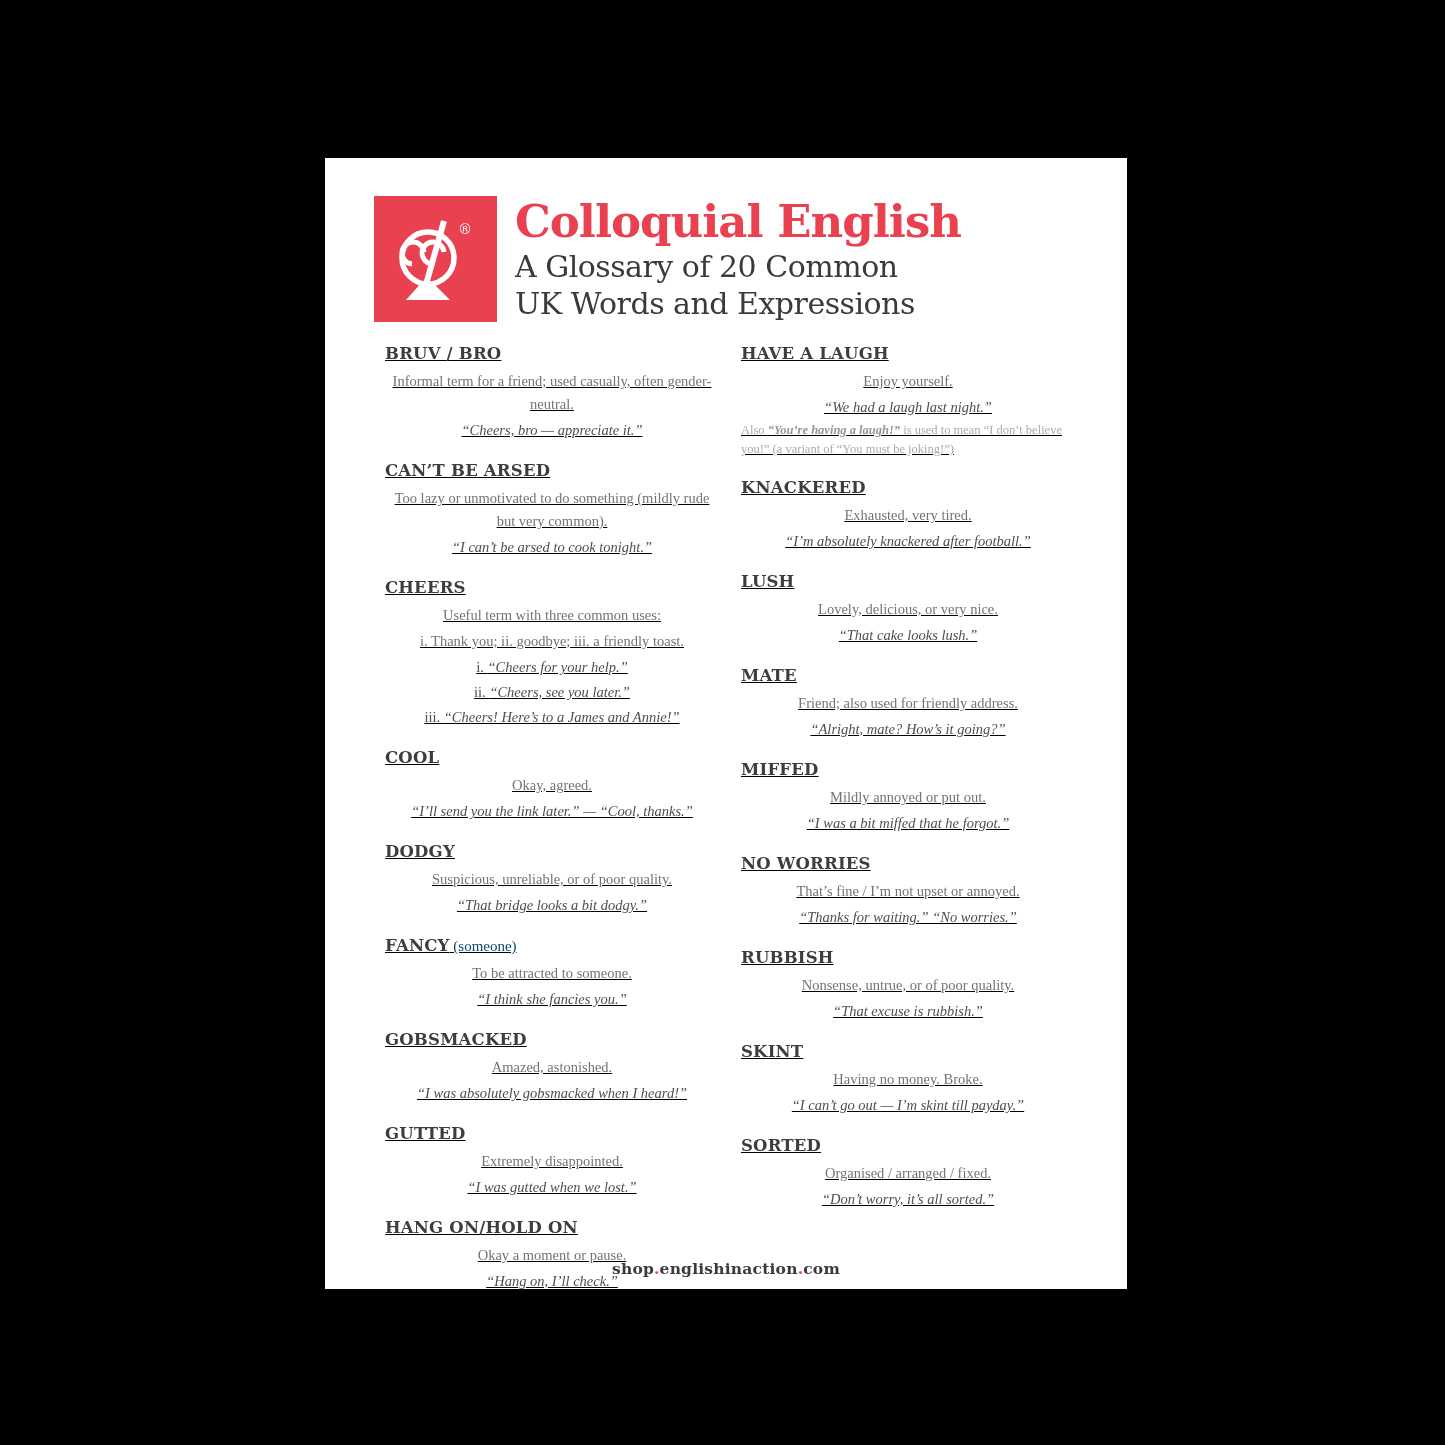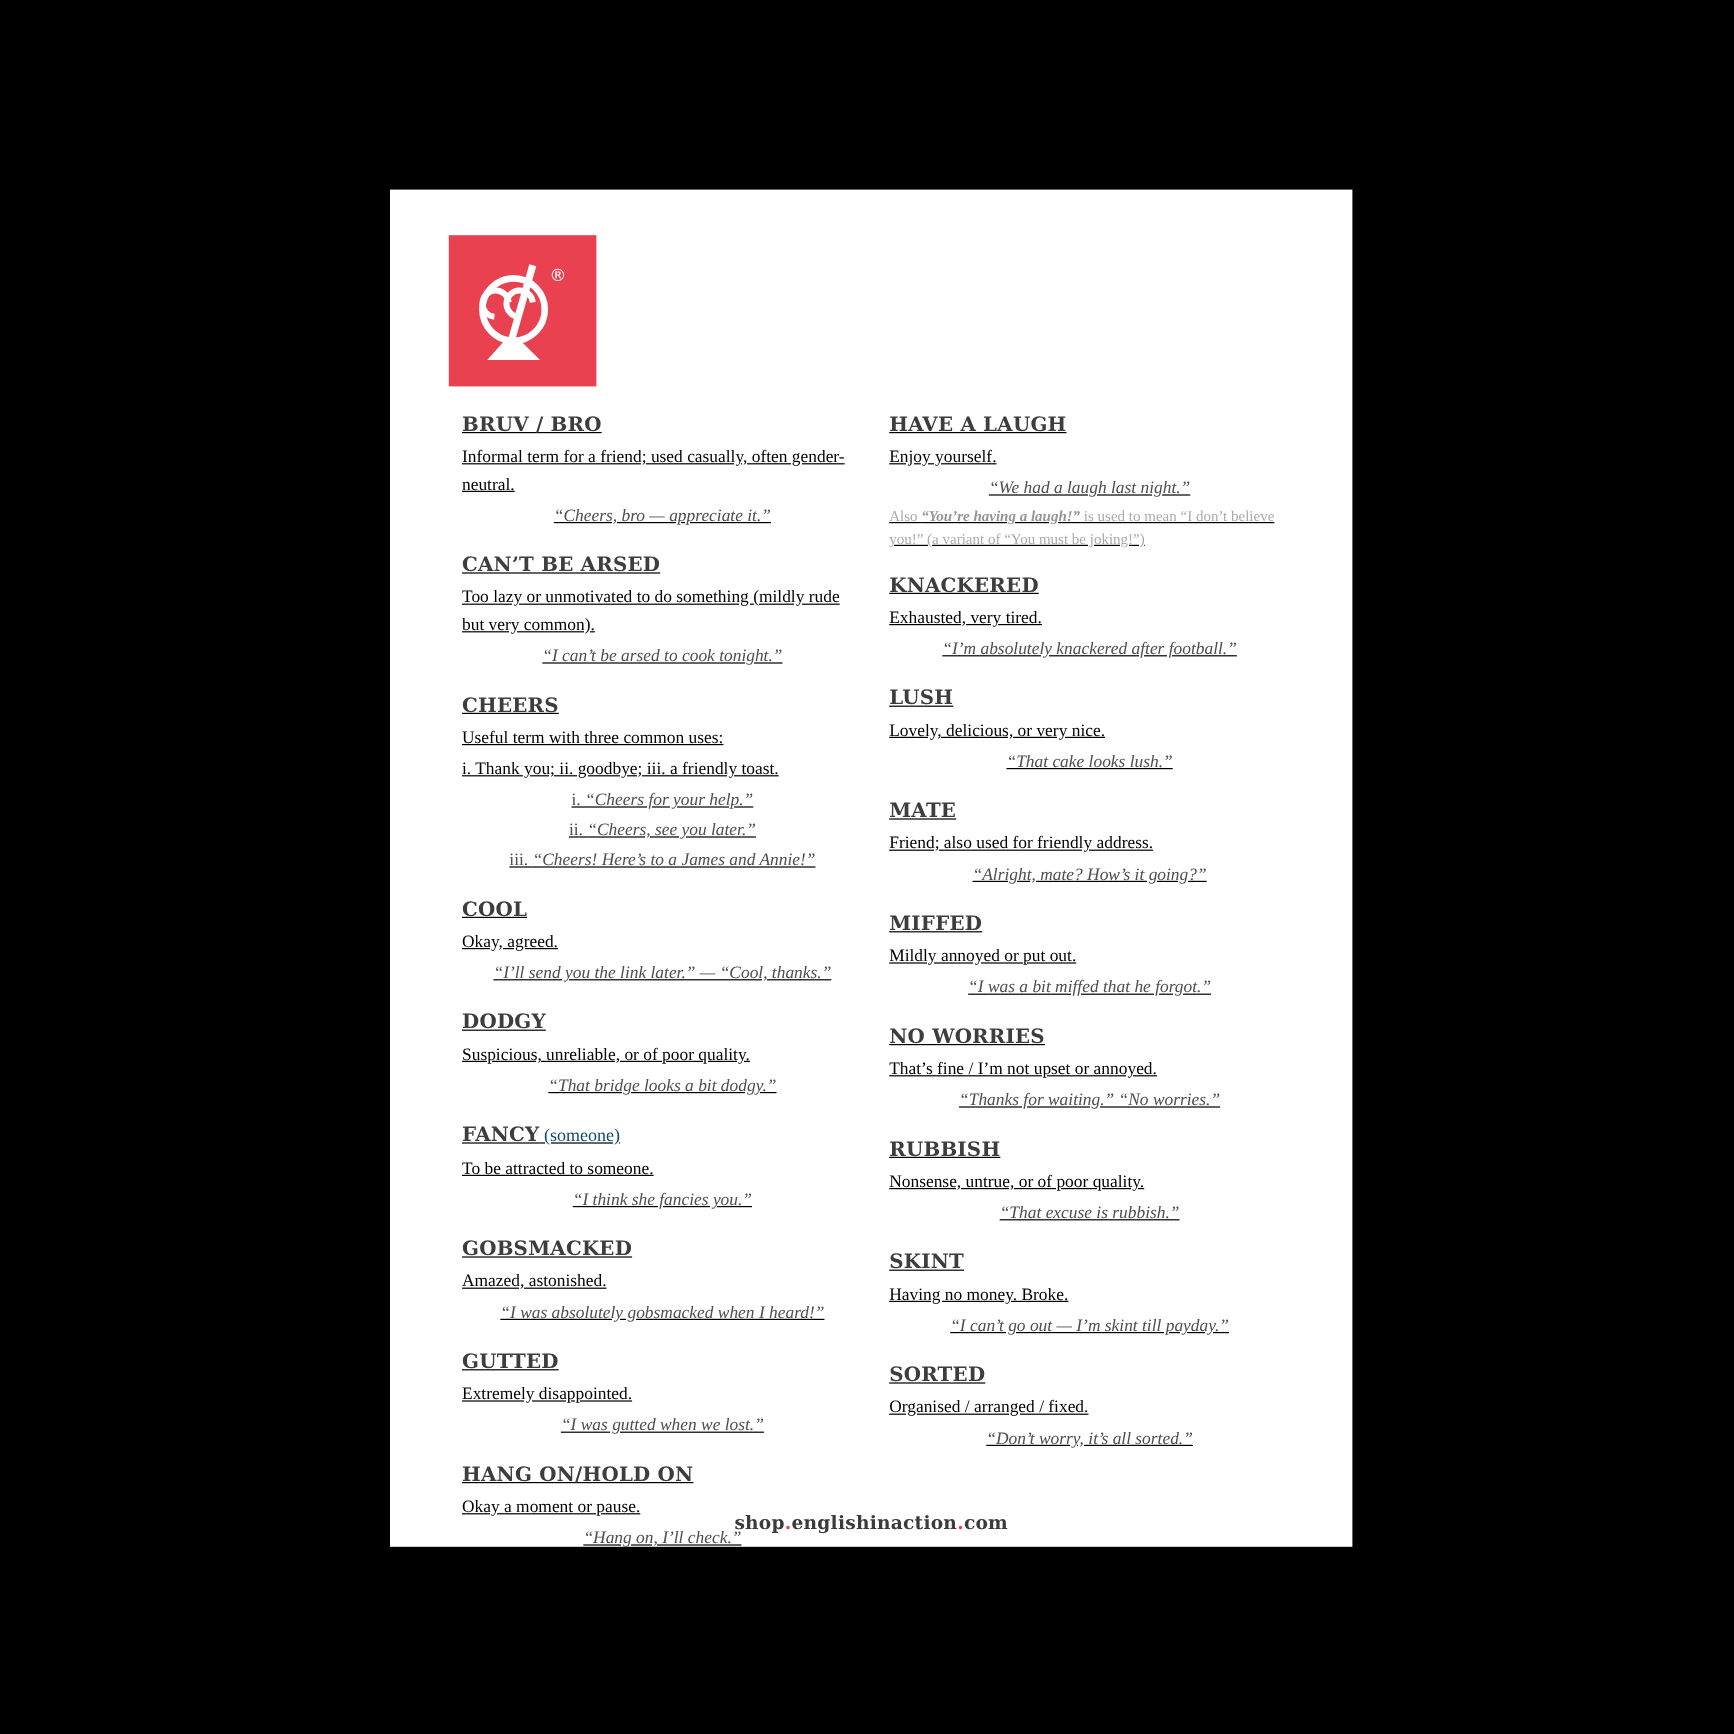--- a/index.html
+++ b/index.html
@@ -66,22 +66,23 @@
   .term .suffix {
     font-family: "Liberation Serif", serif;
     font-weight: normal;
     font-size: 15px;
     letter-spacing: 0;
     color: #0c4a6e;
   }
   .def {
     font-size: 14.5px;
     line-height: 23px;
-    color: #000000;
+    color: #737373;
     margin-bottom: 3px;
+    text-align: center;
   }
   .example {
     font-size: 14.5px;
     line-height: 23px;
     font-style: italic;
     color: #4e4e4e;
     margin-bottom: 2px;
     text-align: center;
   }
   .example .prefix { font-style: normal; color: #4e4e4e; }
@@ -120,20 +121,25 @@
         <line x1="70" y1="25" x2="51" y2="92" stroke="#ffffff" stroke-width="6"></line>
 
         <polygon points="32,104 76,104 58,86 48,86" fill="#ffffff"></polygon>
 
         <path d="M38 68 a11 11 0 1 1 12 -12" fill="none" stroke="#ffffff" stroke-width="5"></path>
         <path d="M70 56 a11 11 0 1 0 -12 12" fill="none" stroke="#ffffff" stroke-width="5"></path>
 
         <text x="84" y="38" font-size="14" fill="#ffffff" font-family="DejaVu Sans, sans-serif">®</text>
       </svg>
     </div>
+    <div class="titles">
+      <div class="main-title">Colloquial English</div>
+      <div class="subtitle">A Glossary of 20 Common</div>
+      <div class="subtitle">UK Words and Expressions</div>
+    </div>
   </div>
 
   <div class="columns">
     <div class="col" id="col-left">
         <div class="entry">
           <div class="term"><span>BRUV / BRO</span></div>
           <p class="def">Informal term for a friend; used casually, often gender-neutral.</p>
           <p class="example"><span>“Cheers, bro — appreciate it.”</span></p>
         </div>
         <div class="entry">

